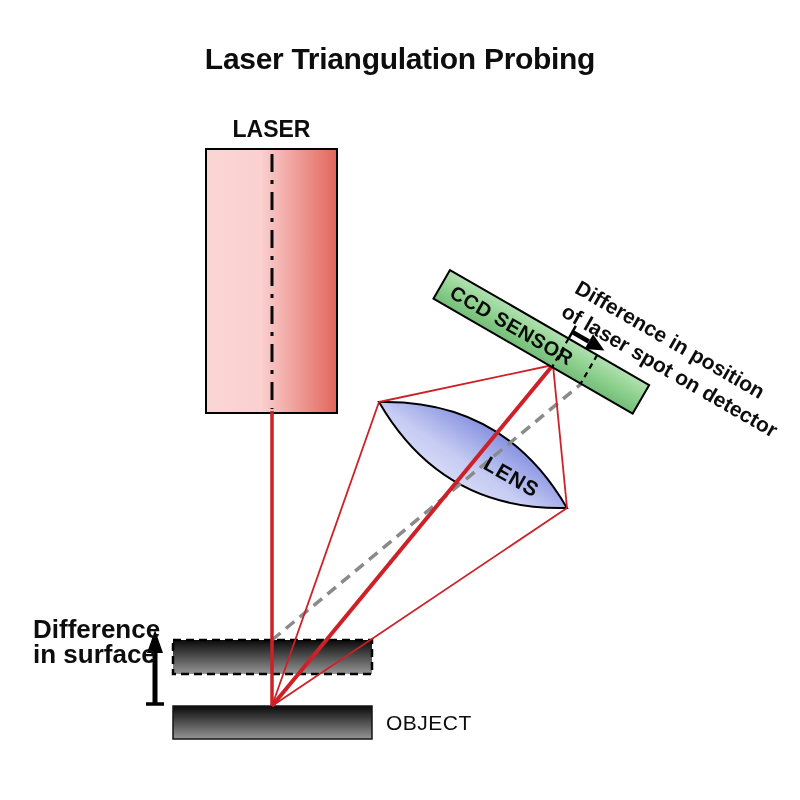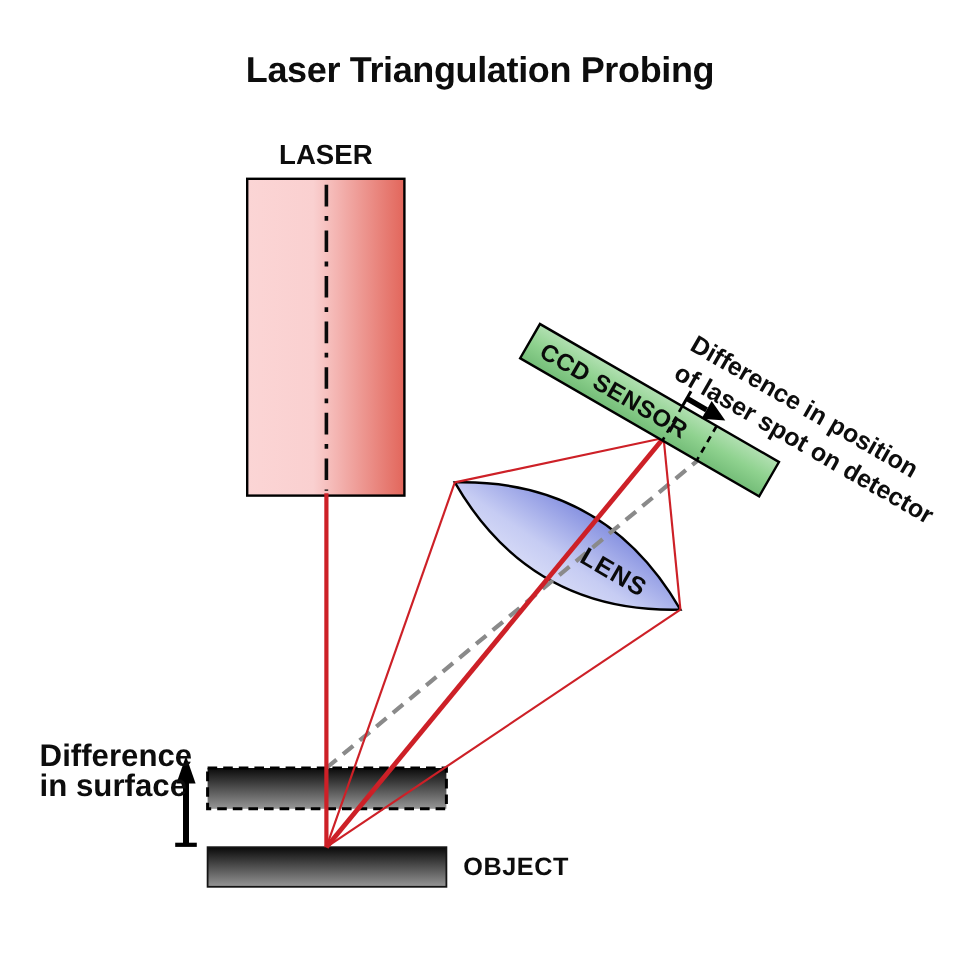--- a/index.html
+++ b/index.html
@@ -10,21 +10,21 @@
   .abs{position:absolute;}
   #title{
     left:0;top:42px;width:800px;text-align:center;
     font-size:30px;font-weight:bold;letter-spacing:-0.3px;
   }
   #laser-label{
     left:206px;top:116px;width:131px;text-align:center;
     font-size:23px;font-weight:bold;
   }
   #object-label{
-    left:386px;top:711px;font-size:21px;font-weight:bold;letter-spacing:0.5px;
+    left:386px;top:711px;font-size:21px;font-weight:normal;letter-spacing:0.5px;
   }
   #object-diff-annotation{
     left:33px;top:617px;font-size:26px;font-weight:600;line-height:24.5px;
   }
   #detector-diff-annotation{
     left:584px;top:274px;font-size:21px;font-weight:600;line-height:27px;
     transform:rotate(30deg);transform-origin:0 0;white-space:nowrap;
   }
   svg text{font-family:"Liberation Sans", sans-serif;}
 </style>

